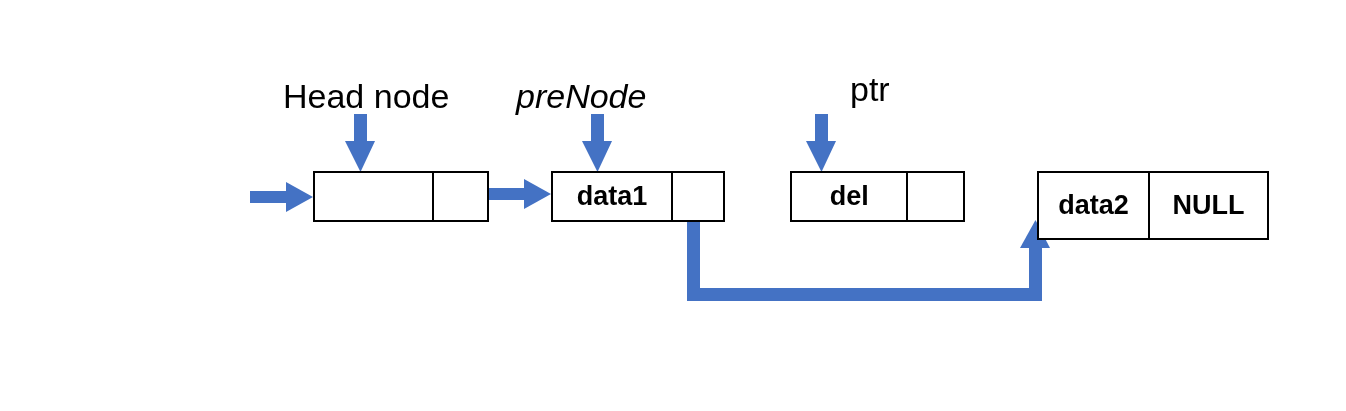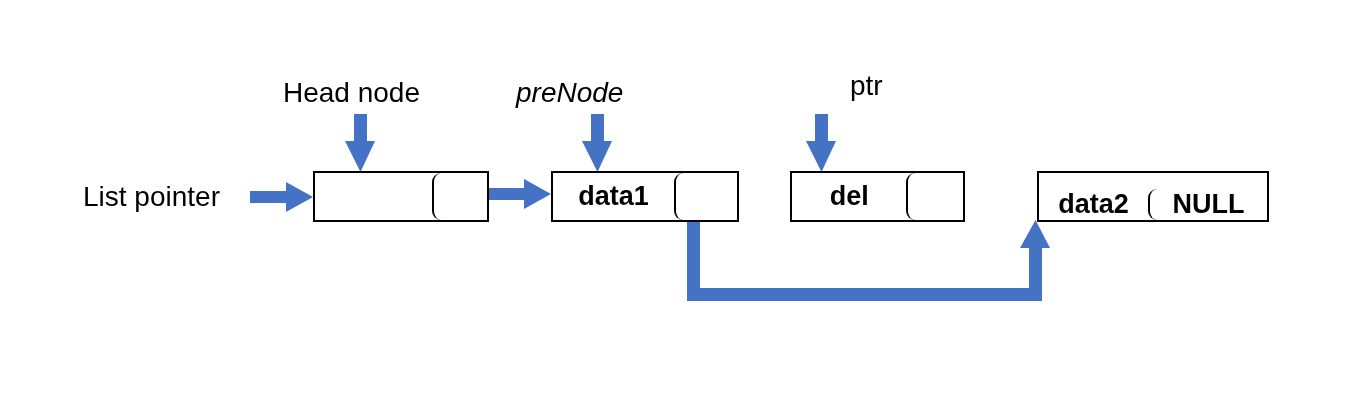--- a/index.html
+++ b/index.html
@@ -37,44 +37,43 @@
     align-items: center;
     justify-content: center;
     font-weight: bold;
     font-size: 27px;
     color: #000000;
     letter-spacing: 0px;
     background: transparent;
   }
   .cell.divider {
     border-left: 2.5px solid #000000;
-    border-radius: 9px;
   }
   .plain-label {
     position: absolute;
-    font-size: 28px;
+    font-size: 34px;
     font-weight: normal;
     color: #000000;
     white-space: nowrap;
     line-height: 1;
   }
   
   #node-head { left: 313px; top: 171px; width: 176px; height: 51px; }
   #node-head .cell-data { width: 120px; }
   #node-head .cell-next { width: 56px; }
 
-  #node-data1 { left: 551px; top: 171px; width: 188px; height: 51px; }
+  #node-data1 { left: 551px; top: 171px; width: 174px; height: 51px; }
   #node-data1 .cell-data { width: 121px; }
   #node-data1 .cell-next { width: 53px; }
 
   #node-del { left: 790px; top: 171px; width: 175px; height: 51px; }
   #node-del .cell-data { width: 117px; }
   #node-del .cell-next { width: 58px; }
 
-  #node-data2 { left: 1037px; top: 171px; width: 232px; height: 51px; align-items: flex-end; }
+  #node-data2 { left: 1037px; top: 171px; width: 232px; height: 69px; }
   #node-data2 .cell-data { width: 111px; }
   #node-data2 .cell-next { width: 121px; }
 
   
   #label-list-pointer { left: 83px; top: 183px; }
   #label-head-node   { left: 283px; top: 79px; }
   #label-prenode     { left: 516px; top: 79px; font-style: italic; }
   #label-ptr         { left: 802px; top: 72px; margin-left: 48px; }
 </style>
 </head>
@@ -120,21 +119,20 @@
       <rect x="687" y="193" width="13" height="107" fill="#4472C4"></rect>
 
       <rect x="687" y="288" width="355" height="13" fill="#4472C4"></rect>
 
       <rect x="1029" y="241" width="13" height="60" fill="#4472C4"></rect>
 
       <polygon points="1020,248 1050,248 1035.5,220" fill="#4472C4"></polygon>
     </g>
   </svg>
 
-  <div class="plain-label" id="label-list-pointer">List pointer</div>
 
   <div class="plain-label" id="label-head-node">Head node</div>
 
   <div class="plain-label" id="label-prenode">preNode</div>
 
   <div class="plain-label" id="label-ptr">ptr</div>
 
   <div class="node-box" id="node-head">
     <div class="cell cell-data"></div>
     <div class="cell cell-next divider"></div>

